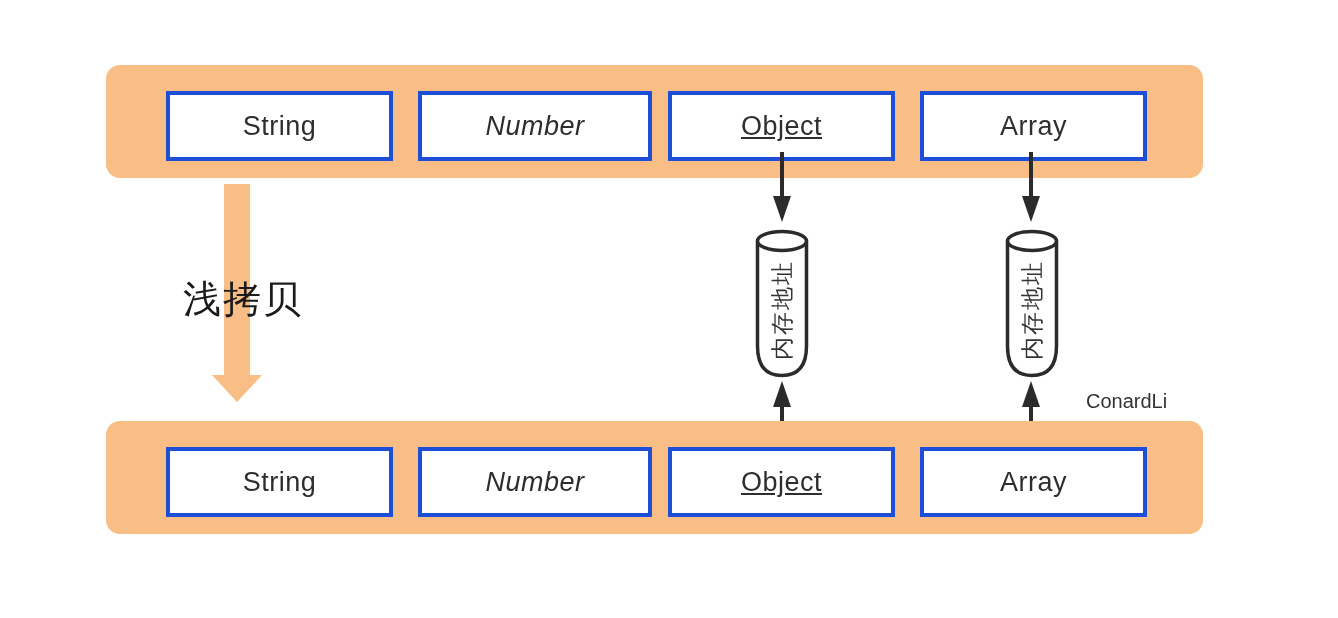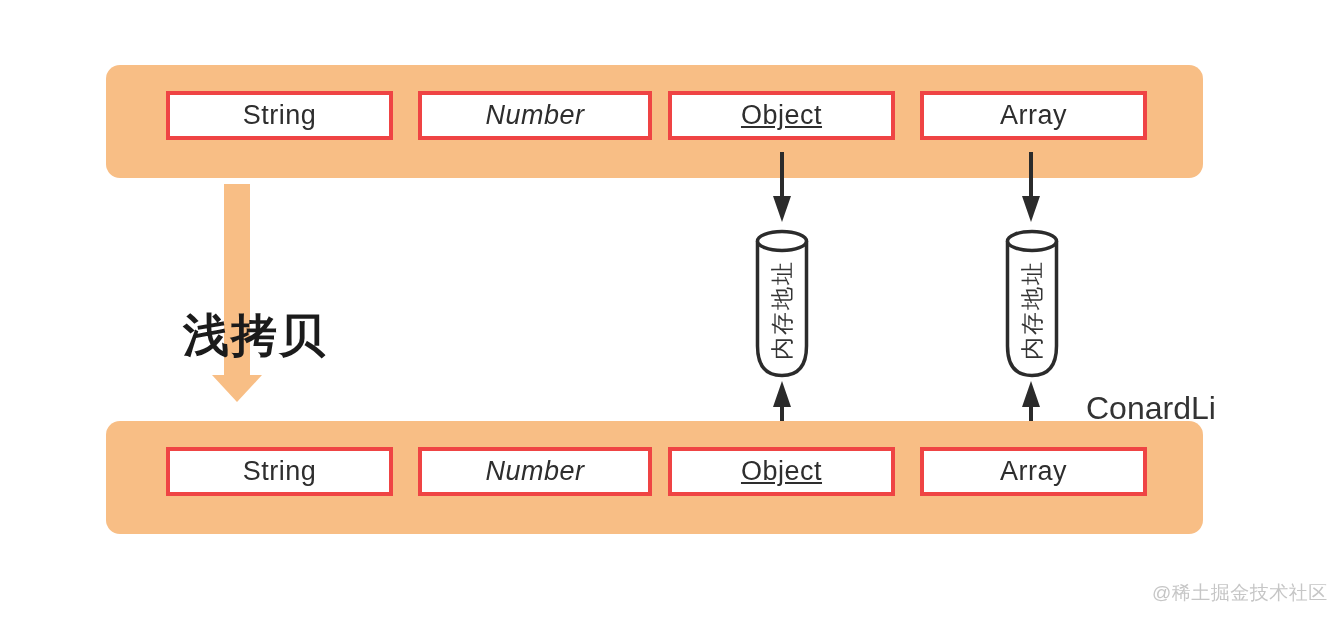--- a/index.html
+++ b/index.html
@@ -13,23 +13,23 @@
   .bar{
     position:absolute;
     left:106px;width:1097px;height:113px;
     background:#f8be85;
     border-radius:14px;
   }
   .bar.top{top:65px;}
   .bar.bottom{top:421px;}
   .typebox{
     position:absolute;
-    top:26px;height:49px;
+    top:26px;height:70px;
     background:#ffffff;
-    border:4px solid #ef4444;
+    border:4px solid #1d4ed8;
     box-sizing:border-box;
     display:flex;align-items:center;justify-content:center;
     font-size:27px;color:#2e2e2e;
     letter-spacing:0.5px;
   }
   .pos-string{left:60px;width:227px;}
   .pos-number{left:312px;width:234px;font-style:italic;}
   .pos-object{left:562px;width:227px;text-decoration:underline;}
   .pos-array{left:814px;width:227px;}
 
@@ -40,22 +40,22 @@
   }
   .big-arrow-head{
     position:absolute;left:212px;top:375px;
     width:0;height:0;
     border-left:25px solid transparent;
     border-right:25px solid transparent;
     border-top:27px solid #f8be85;
   }
   .copy-label{
     position:absolute;left:183px;top:274px;
-    font-size:46px;font-weight:bold;color:#1b1b1b;
-    letter-spacing:2px;z-index:3;margin-top:31px;
+    font-size:38px;font-weight:normal;color:#1b1b1b;
+    letter-spacing:2px;z-index:3;
   }
 
   
   .ref-shaft{
     position:absolute;width:4px;background:#2b2b2b;
   }
   .ref-head{
     position:absolute;width:0;height:0;
     border-left:9px solid transparent;
     border-right:9px solid transparent;
@@ -72,21 +72,21 @@
     width:150px;text-align:center;
     transform:translate(-50%,-50%) rotate(-90deg);
     font-size:23px;color:#333333;letter-spacing:2px;
     white-space:nowrap;
   }
   .cyl-object{left:754px;}
   .cyl-array{left:1004px;}
 
   .author-mark{
     position:absolute;left:1086px;top:390px;
-    font-size:32px;color:#333333;
+    font-size:20px;color:#333333;
   }
   .community-mark{
     position:absolute;left:1152px;top:580px;
     font-size:19px;color:#c6c6c6;
     letter-spacing:0.5px;
   }
 </style>
 </head>
 <body>
 
@@ -146,15 +146,14 @@
       <span>Number</span>
     </div>
     <div class="typebox pos-object">
       <span>Object</span>
     </div>
     <div class="typebox pos-array">
       <span>Array</span>
     </div>
   </div>
 
-  <div class="community-mark">@稀土掘金技术社区</div>
 
 </div>
 
 </body></html>

